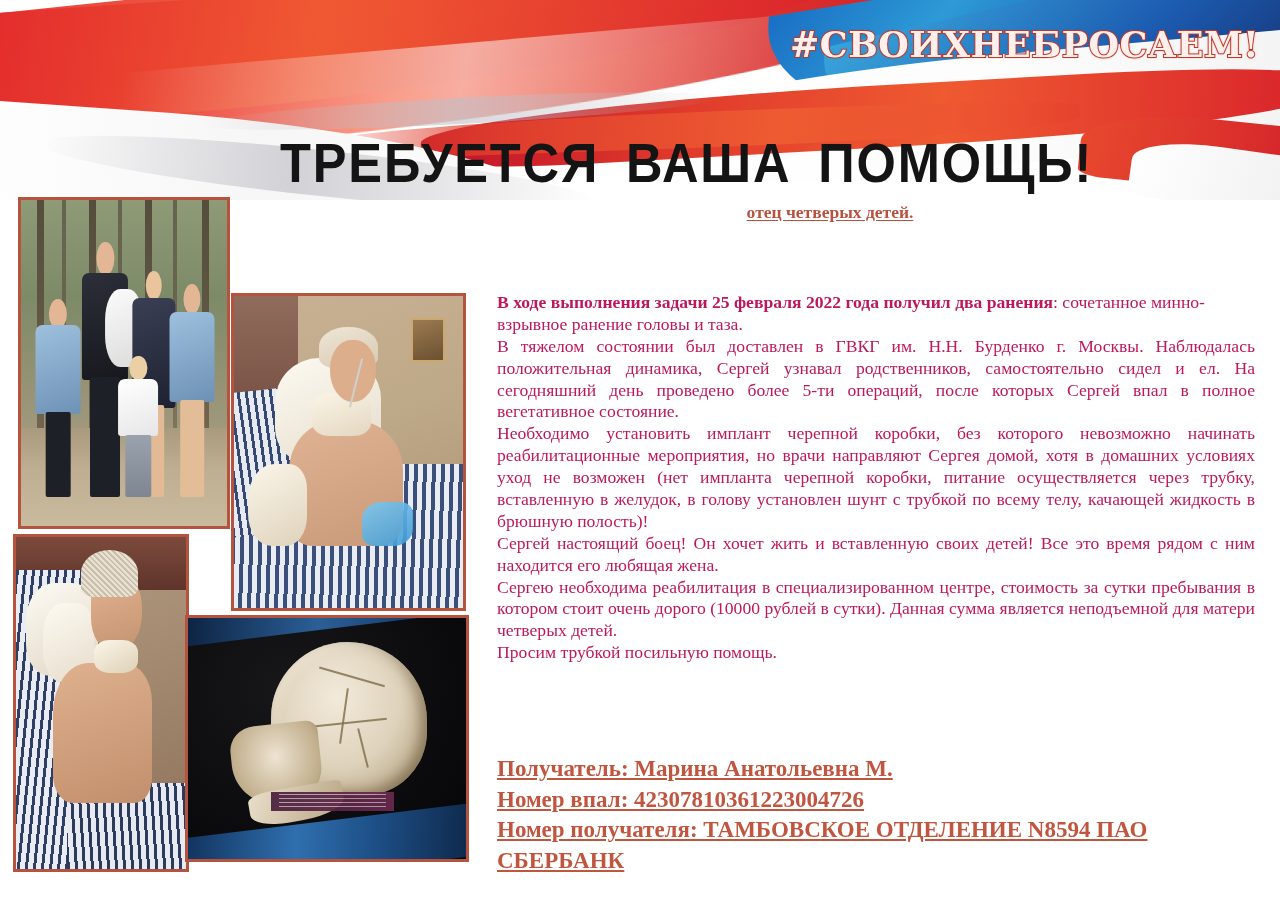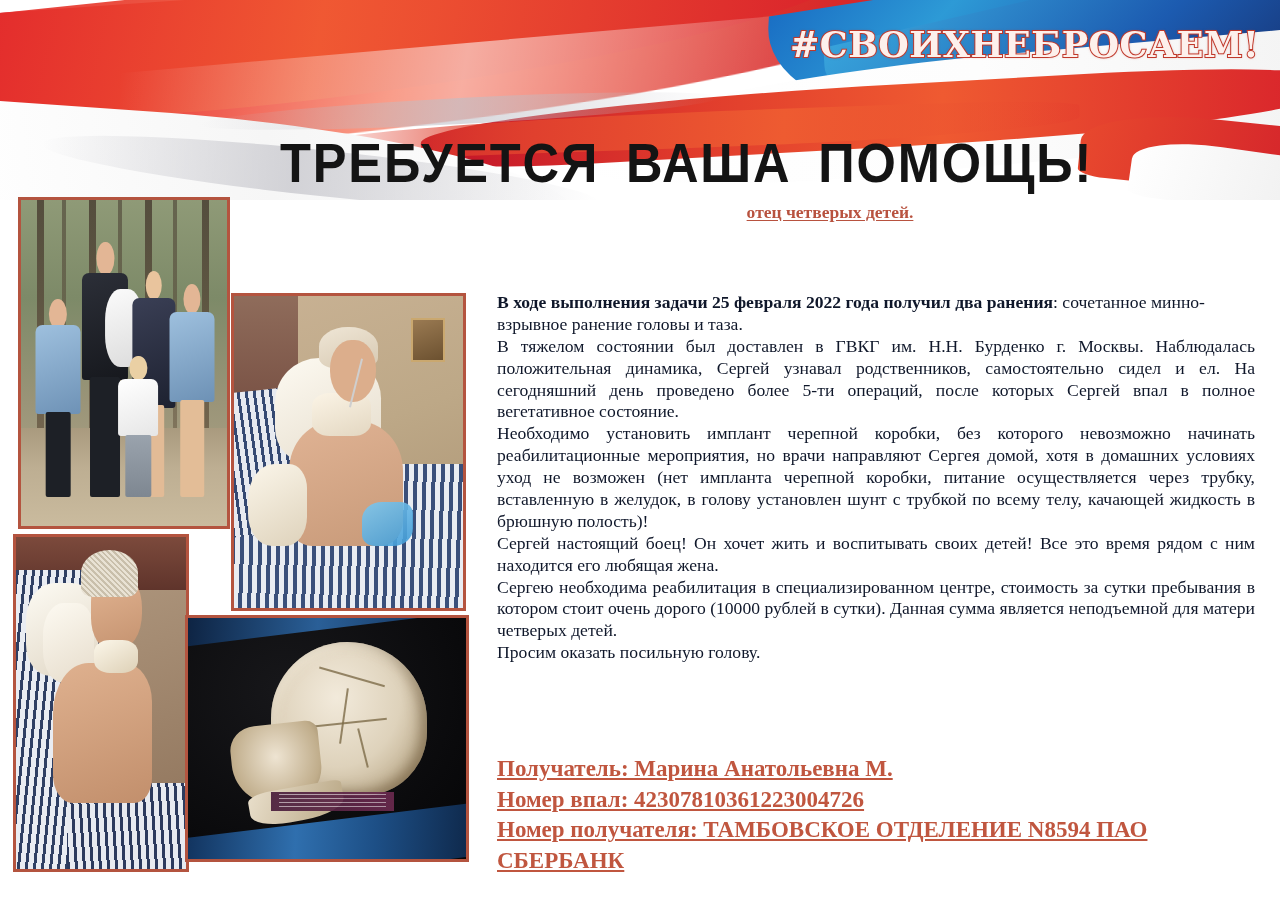--- a/index.html
+++ b/index.html
@@ -115,21 +115,21 @@
   }
   .name-block span{
     display:block;
     text-decoration:underline;
     text-underline-offset:2px;
   }
 
   
   .body-copy{
     position:absolute;left:497px;top:292px;width:758px;
-    color:#0f172a;
+    color:#be185d;
     font-family:"Liberation Serif",serif;
     font-size:17.6px;line-height:1.245;
   }
   .body-copy p{margin:0;text-align:justify;text-justify:inter-word;}
   .body-copy p.lead{text-align:left;}
   .body-copy p.flush{text-align:left;}
   .body-copy b{font-weight:bold;}
 
   
   .pay-block{
@@ -241,23 +241,23 @@
   <div class="main-title">ТРЕБУЕТСЯ  ВАША  ПОМОЩЬ!</div>
 
   <div class="name-block">
     <span>отец четверых детей.</span>
   </div>
 
   <div class="body-copy">
     <p class="lead"><b>В ходе выполнения задачи 25 февраля 2022 года получил два ранения</b><span>: сочетанное минно-взрывное ранение головы и таза.</span></p>
     <p>В тяжелом состоянии был доставлен в ГВКГ им. Н.Н. Бурденко г. Москвы. Наблюдалась положительная динамика, Сергей узнавал родственников, самостоятельно сидел и ел.  На сегодняшний день проведено более 5-ти операций, после которых Сергей впал в полное вегетативное состояние.</p>
     <p>Необходимо установить имплант черепной коробки, без которого невозможно начинать реабилитационные мероприятия, но врачи направляют Сергея домой, хотя в домашних условиях уход не возможен (нет импланта черепной коробки, питание осуществляется через трубку, вставленную в желудок, в голову установлен шунт с трубкой по всему телу, качающей жидкость в брюшную полость)!</p>
-    <p>Сергей настоящий боец! Он хочет жить и воспитывать своих детей! Все это время рядом с ним находится его любящая жена.</p>
+    <p>Сергей настоящий боец! Он хочет жить и вставленную своих детей! Все это время рядом с ним находится его любящая жена.</p>
     <p>Сергею необходима реабилитация в специализированном центре, стоимость за сутки пребывания в котором стоит очень дорого (10000 рублей в сутки). Данная сумма является неподъемной для матери четверых детей.</p>
-    <p class="flush">Просим оказать посильную голову.</p>
+    <p class="flush">Просим трубкой посильную помощь.</p>
   </div>
 
   <div class="pay-block">
     <div>Получатель: Марина Анатольевна М.</div>
     <div>Номер впал: 42307810361223004726</div>
     <div>Номер получателя: ТАМБОВСКОЕ ОТДЕЛЕНИЕ N8594 ПАО СБЕРБАНК</div>
   </div>
 
   <div class="photo ph-family">
     <div class="family-bg"></div>

